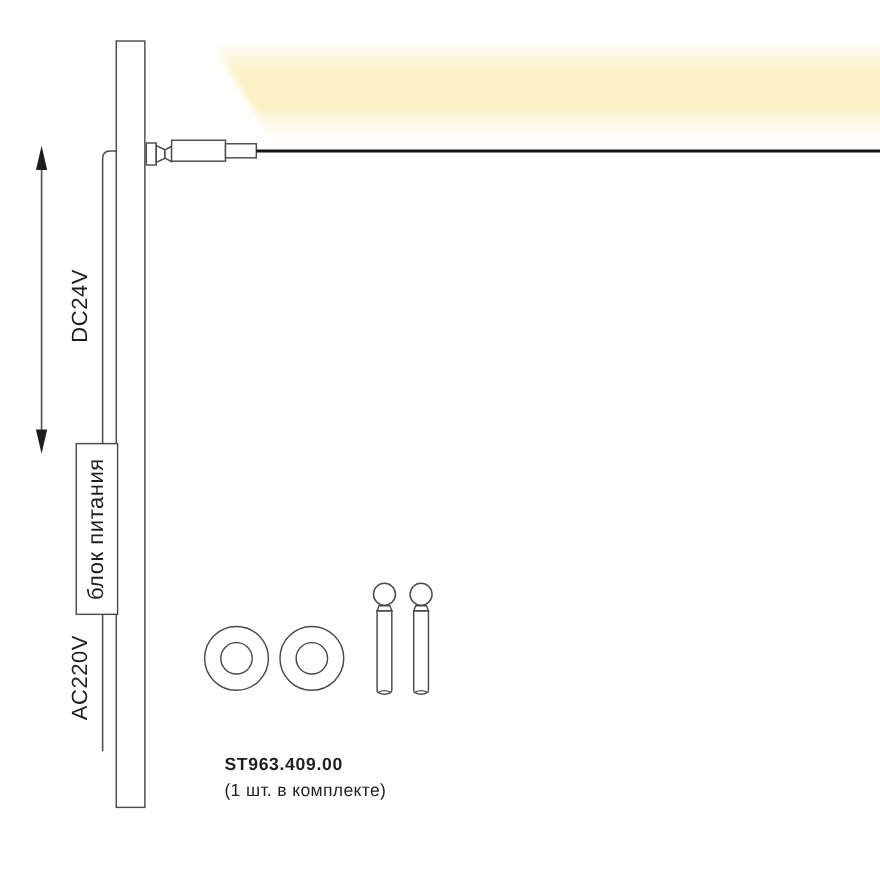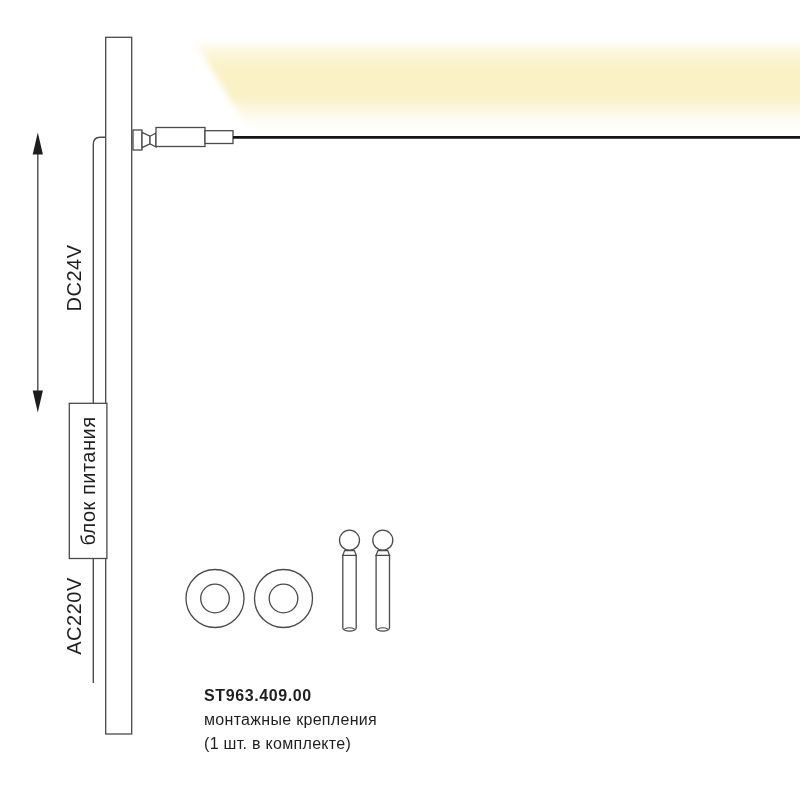--- a/index.html
+++ b/index.html
@@ -121,17 +121,16 @@
   <div class="vcenter" style="left:88px;top:480.5px">
     <span class="vtext">блок питания</span>
   </div>
 
   <div class="vcenter" style="left:74px;top:616px">
     <span class="vtext">AC220V</span>
   </div>
 
   <div class="product">
     <div class="product-code">ST963.409.00</div>
-    <div class="product-line">монтажные крепления</div>
     <div class="product-line">(1 шт. в комплекте)</div>
   </div>
 
 </div>
 
 </body></html>

